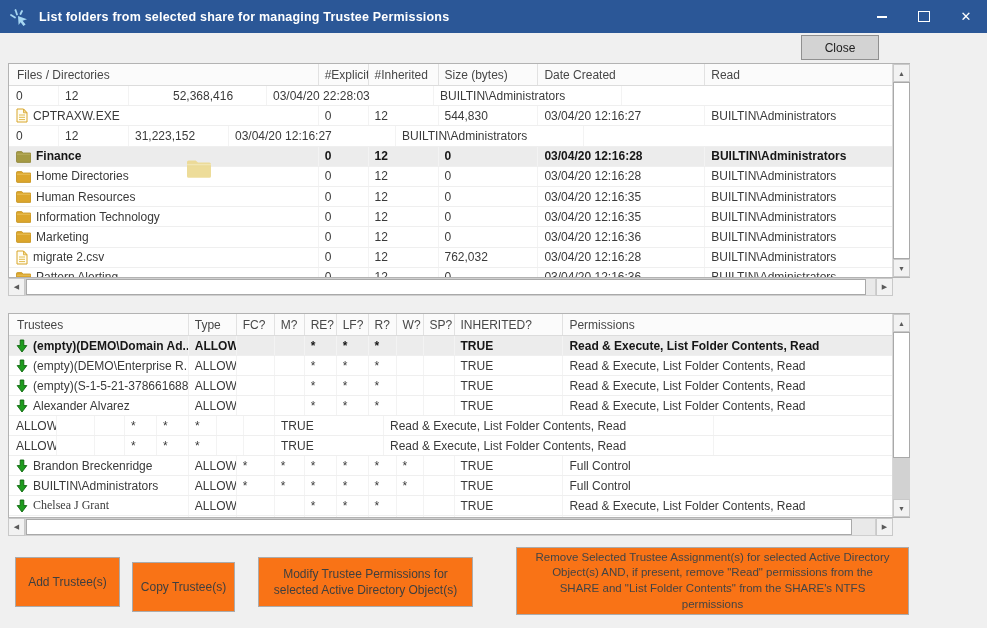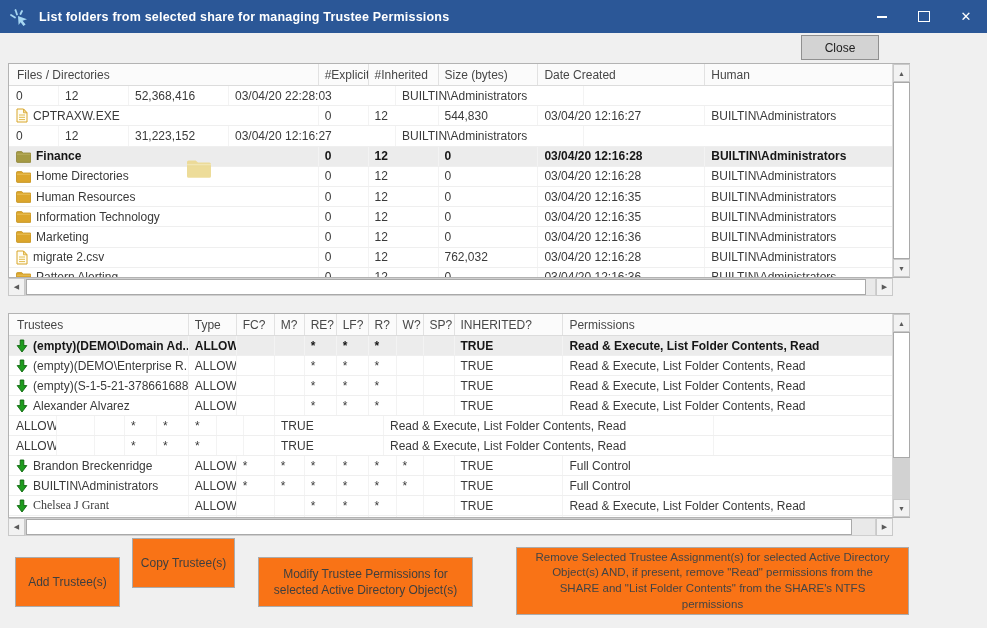--- a/index.html
+++ b/index.html
@@ -52,21 +52,21 @@
   .htrack{position:absolute;left:17px;right:17px;top:0;height:18px;background:#e9e9e9;border:1px solid #cfcfcf;box-sizing:border-box;}
   .hthumb{position:absolute;top:0;height:16px;background:#ffffff;border:1px solid #a9a9a9;box-sizing:border-box;}
 
   
   .ghost{position:absolute;left:186px;top:158px;opacity:.9;}
 
   
   .actbtn{position:absolute;background:#f97316;border:1px solid #ababab;color:#3f3f3f;
           display:flex;align-items:center;justify-content:center;text-align:center;font-size:12px;line-height:1.35;box-sizing:border-box;}
   .btn-add{left:15px;top:557px;width:105px;height:50px;}
-  .btn-copy{left:132px;top:538px;width:103px;height:50px;}
+  .btn-copy{left:132px;top:562px;width:103px;height:50px;}
   .btn-modify{left:258px;top:557px;width:215px;height:50px;padding:0 14px;}
   .btn-remove{left:516px;top:547px;width:393px;height:68px;padding:0 14px;font-size:11.5px;color:#444;}
 </style>
 </head>
 <body>
 
 <div class="titlebar">
   <span class="appicon">
     <svg width="20" height="18" viewBox="0 0 20 18">
       <g stroke="#a6d6f2" stroke-width="1.8" fill="none" stroke-linecap="round">
@@ -94,27 +94,27 @@
 <div class="close-btn">Close</div>
 
 <div class="panel files" style="left:8px;top:63px;width:902px;height:215px;">
   <div style="position:absolute;left:0;top:0;right:16px;bottom:0;overflow:hidden;">
     <div class="thead" id="files-head">
         <div class="hcell" style="width: 310px;">Files / Directories</div>
         <div class="hcell" style="width: 50px;">#Explicit</div>
         <div class="hcell" style="width: 70px;">#Inherited</div>
         <div class="hcell" style="width: 100px;">Size (bytes)</div>
         <div class="hcell" style="width: 167px;">Date Created</div>
-        <div class="hcell" style="width: 188px;">Human</div>
+        <div class="hcell" style="width: 188px;">Read</div>
       </div>
     <div class="tbody" id="files-body" style="height:193px;">
         <div class="trow">
           <div class="tcell" style="width: 50px;">0</div>
           <div class="tcell" style="width: 70px;">12</div>
-          <div class="tcell" style="width: 100px;">52,368,416</div>
+          <div class="tcell" style="width: 100px; margin-left: 38px;">52,368,416</div>
           <div class="tcell" style="width: 167px;">03/04/20 22:28:03</div>
           <div class="tcell" style="width: 188px;">BUILTIN\Administrators</div>
         </div>
         <div class="trow">
           <div class="tcell" style="width: 310px;">
             <span class="icon">
               <svg width="12" height="15" viewBox="0 0 12 15">
                 <path d="M1 1 h6.5 l3.5 3.8 v9.2 H1 Z" fill="#fffdf2" stroke="#d8a62b"></path>
                 <path d="M7.5 1 l3.5 3.8 h-3.5 Z" fill="#f0da9a" stroke="#d8a62b" stroke-width="0.8"></path>
                 <g stroke="#e2bb4d" stroke-width="1">

